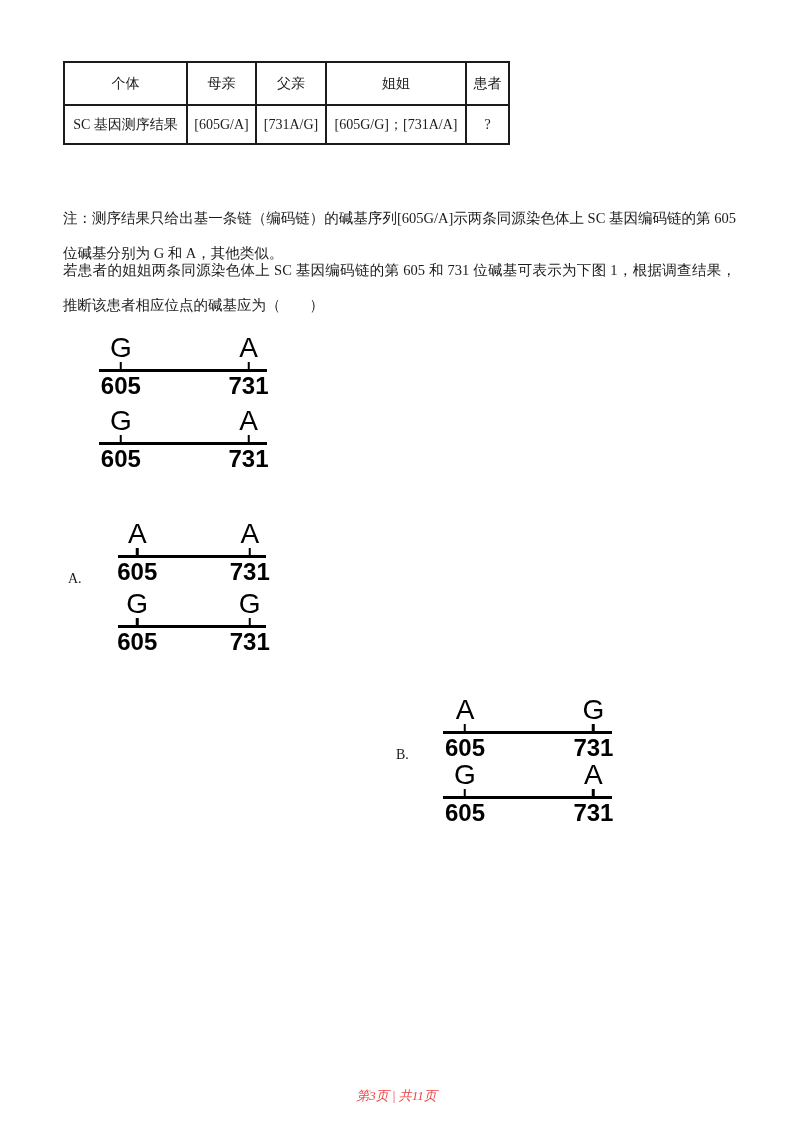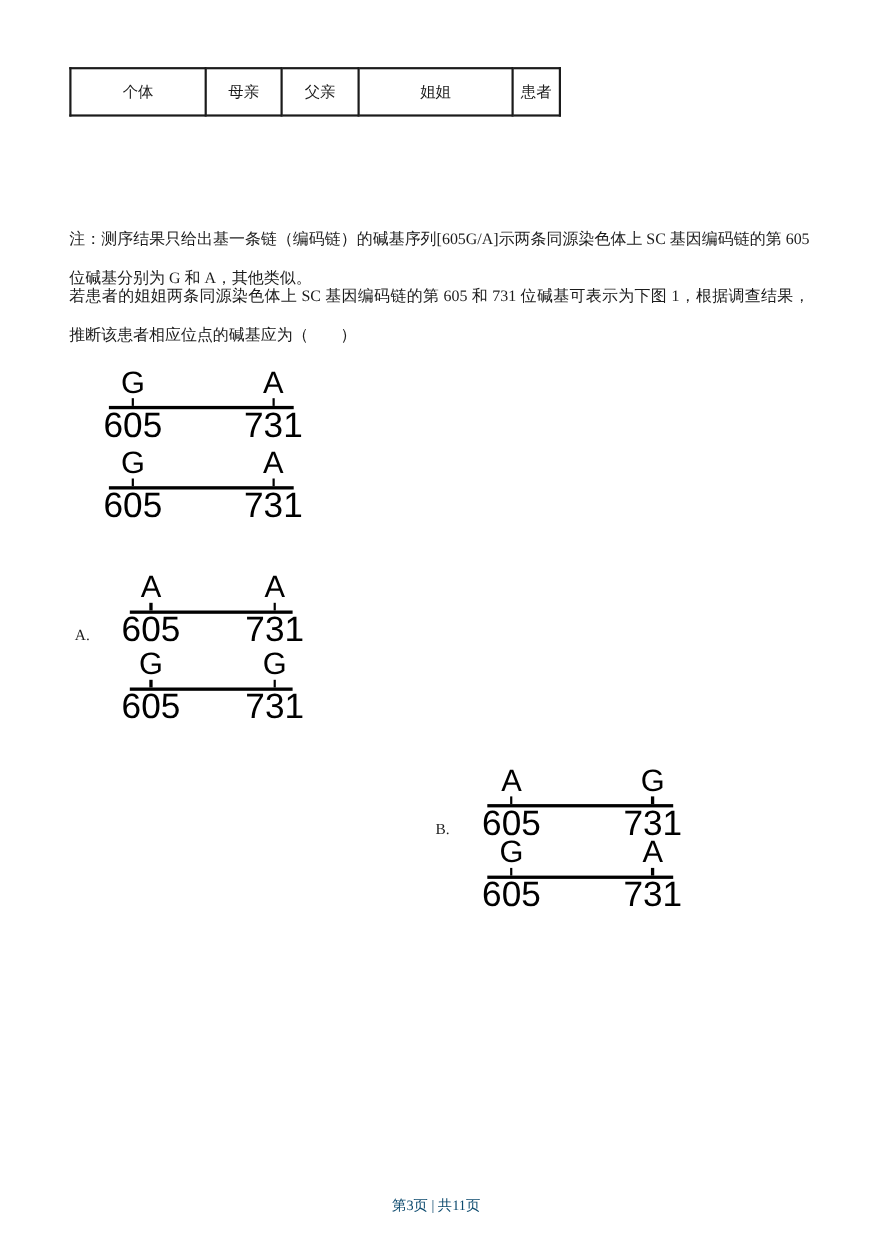--- a/index.html
+++ b/index.html
@@ -72,41 +72,43 @@
     position: absolute;
     top: 34px;
     left: 0;
     width: 100%;
     height: 2.8px;
     background: #000;
   }
   .chrom .pos {
     position: absolute;
     top: 37px;
-    font-size: 32px;
+    font-size: 24px;
     line-height: 28px;
     white-space: nowrap;
+    font-weight: bold;
   }
   .chrom .p1 { left: 13%; transform: translateX(-50%); }
   .chrom .p2 { left: 89%; transform: translateX(-50%); }
 
   .option-label {
     position: absolute;
     font-size: 14px;
   }
 
   
   .footer {
     position: absolute;
     left: 0;
     right: 0;
     top: 1087px;
     text-align: center;
     font-size: 13px;
-    color: #0c4a6e;
+    color: #ef4444;
+    font-style: italic;
   }
 </style>
 </head>
 <body>
 
 <div class="page">
 
   <table class="info-table">
     <colgroup>
       <col style="width:123px">
@@ -116,20 +118,27 @@
         <col style="width:43px">
     </colgroup>
     <tbody>
         <tr class="r1">
       <td>个体</td>
       <td>母亲</td>
       <td>父亲</td>
       <td>姐姐</td>
       <td>患者</td>
     </tr>
+    <tr class="r3">
+      <td>SC 基因测序结果</td>
+      <td>[605G/A]</td>
+      <td>[731A/G]</td>
+      <td>[605G/G]；[731A/A]</td>
+      <td>?</td>
+    </tr>
   </tbody>
     </table>
 
   <p class="para note-para">注：测序结果只给出基一条链（编码链）的碱基序列[605G/A]示两条同源染色体上 SC 基因编码链的第 605 位碱基分别为 G 和 A，其他类似。</p>
 
   <p class="para question-para">若患者的姐姐两条同源染色体上 SC 基因编码链的第 605 和 731 位碱基可表示为下图 1，根据调查结果，推断该患者相应位点的碱基应为（　　）</p>
 
   <div class="chrom" style="left:99px; top:335px; width:168px;">
     <span class="allele p1">G</span>
     <span class="allele p2">A</span>

